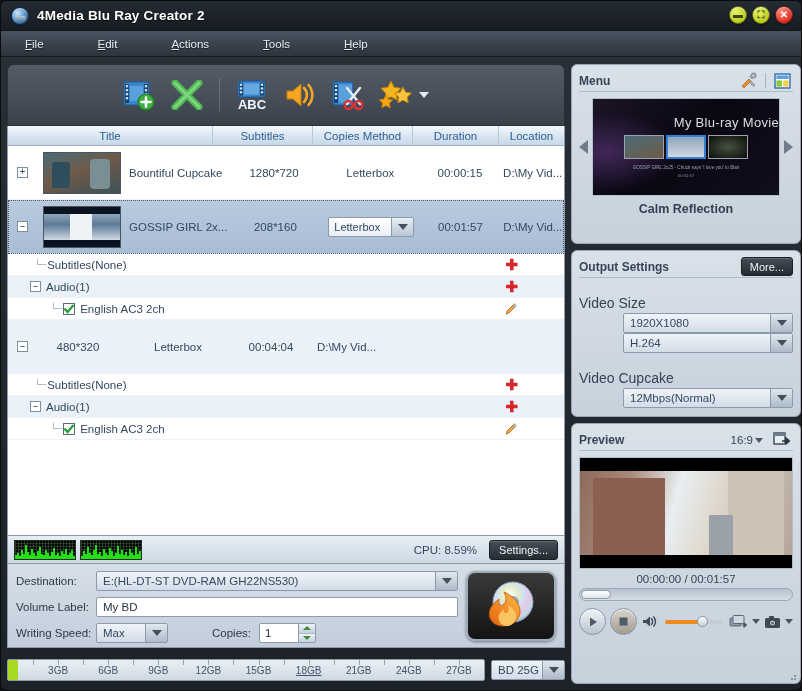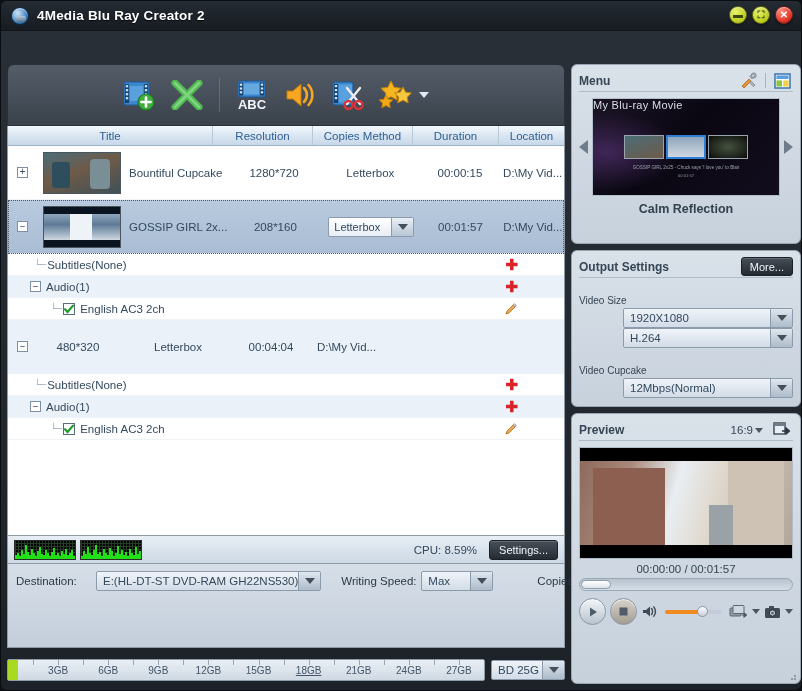--- a/index.html
+++ b/index.html
@@ -220,21 +220,21 @@
     box-shadow: inset 0 1px 0 rgba(255,255,255,.16);
   }
 
   
   .destpanel {
     height: 84px;
     background: linear-gradient(180deg,#d6dfe8 0%,#c4cedb 100%);
     border: 1px solid #8d9aa8; border-top: none;
     display: flex; padding: 7px 8px; gap: 8px;
   }
-  .destform { flex: 1; display:flex; flex-direction: row; gap: 20px; }
+  .destform { flex: 1; display:flex; flex-direction: column; gap: 6px; }
   .frow { display: flex; align-items: center; height: 20px; }
   .flabel { width: 80px; font-size: 11.5px; color: #2b3946; }
   .combo {
     height: 20px; border: 1px solid #8c9bab; border-radius: 2px;
     background: linear-gradient(180deg,#f0f4f9 0%,#d2dce7 100%);
     display:flex; align-items:center; cursor:pointer; font-size: 11.5px; color:#33495e;
   }
   .combo .ctxt { flex:1; padding-left:6px; white-space:nowrap; overflow:hidden; }
   .combo .cbtn {
     width: 22px; height:100%; border-left:1px solid #8c9bab;
@@ -292,40 +292,40 @@
   .menuprev { display:flex; align-items:center; gap: 4px; }
   .arrow-l, .arrow-r { width:0;height:0;border-top:7px solid transparent;border-bottom:7px solid transparent;cursor:pointer; }
   .arrow-l { border-right: 9px solid #6f7d8b; }
   .arrow-r { border-left: 9px solid #6f7d8b; }
   .mscreen {
     flex:1; height: 98px; border:1px solid #b3bfcb; position: relative; overflow: hidden;
     background: linear-gradient(135deg,#1b1426 0%,#0a0712 45%,#120d1d 100%);
   }
   .mscreen .glow { position:absolute; left:-10%; top:10%; width:60%; height:90%;
     background: radial-gradient(ellipse at 30% 50%, rgba(120,70,160,.45), transparent 65%); }
-  .mtitle { position:absolute; top:0; width:100%; text-align:left; color:#d8dde3; font-size:11px; letter-spacing:.3px; }
+  .mtitle { position:absolute; top:16px; width:100%; text-align:right; color:#d8dde3; font-size:13px; letter-spacing:.3px; }
   .mthumbs { position:absolute; top:36px; left:0; right:0; display:flex; justify-content:center; gap:2px; }
   .mth { width:40px; height:24px; border:1px solid #9aa3ad; }
   .mth.sel { border:2px solid #2f7fd4; }
   .mth.a { background: linear-gradient(160deg,#4a6d78,#6f5a48); }
   .mth.b { background: linear-gradient(180deg,#8fa6bb,#cfd8e2); }
   .mth.c { background: radial-gradient(ellipse at 50% 50%, #46523f, #0a0d09); }
   .mcap { position:absolute; top:66px; width:100%; text-align:center; color:#9aa3ad; font-size:4.6px; }
   .mcap2 { position:absolute; top:74px; width:100%; text-align:center; color:#8b94a0; font-size:4.2px; }
   .mname { text-align:center; font-size:12.5px; font-weight:bold; color:#32424f; padding-top:6px; }
 
   
   .more-btn {
     height: 19px; padding: 0 8px;
     background: linear-gradient(180deg,#454d57 0%,#242a31 100%);
     color:#eef3f8; font-size:11px; border:1px solid #1b2026; border-radius:3px;
     display:flex; align-items:center; cursor:pointer;
     box-shadow: inset 0 1px 0 rgba(255,255,255,.16);
   }
-  .oslabel { font-size: 10px; color:#354452; margin: 17px 0 2px 0; }
+  .oslabel { font-size: 14px; color:#354452; margin: 17px 0 2px 0; }
   .oscombo { width: 170px; margin-left: auto; height:20px; }
 
   
   .pvscreen { height: 112px; background:#000; border:1px solid #b0bcc8; position:relative; overflow:hidden; }
   .pvimg { position:absolute; left:0; right:0; top:13px; bottom:13px;
     background: linear-gradient(105deg,#8d6a5c 0%,#a8887a 22%,#e9eef2 44%,#dfd8cd 62%,#b3a597 100%); }
   .pvimg .b1 { position:absolute; left:6%; top:8%; width:34%; height:92%; background:#8d5f50; }
   .pvimg .b2 { position:absolute; right:4%; top:0; width:26%; height:100%; background:#cdc2b3; }
   .pvimg .b3 { position:absolute; right:28%; top:52%; width:11%; height:48%; background:#9aa2a8; }
   .pvtime { text-align:center; font-size:11.5px; color:#354452; padding: 4px 0 3px 0; }
@@ -359,20 +359,27 @@
         </div>
       <div class="wbtn max">
           <span>⛶</span>
         </div>
       <div class="wbtn close">
           <span>✕</span>
         </div>
     </div>
   </div>
 
+  <div class="menubar">
+    <div class="menuitem"><span class="mn">F</span><span>ile</span></div>
+    <div class="menuitem"><span class="mn">E</span><span>dit</span></div>
+    <div class="menuitem"><span class="mn">A</span><span>ctions</span></div>
+    <div class="menuitem"><span class="mn">T</span><span>ools</span></div>
+    <div class="menuitem"><span class="mn">H</span><span>elp</span></div>
+  </div>
 
   <div class="body">
 
     <div class="left">
 
       <div class="toolbar">
         <div class="tbtn">
           <svg width="34" height="32" viewBox="0 0 34 32">
             <rect x="2" y="3" width="25" height="23" rx="2" fill="#3a86cf" stroke="#1d5a96"></rect>
             <rect x="3" y="5" width="4" height="19" fill="#16436e"></rect>
@@ -445,21 +452,21 @@
             <path d="M25 7l2.6 5.2 5.8.9-4.2 4.1 1 5.7L25 20.2l-5.2 2.7 1-5.7-4.2-4.1 5.8-.9z" fill="#f7c63f" stroke="#c4830a"></path>
             <path d="M8 15l2.1 4.2 4.6.7-3.3 3.2.8 4.6L8 25.5 3.8 27.7l.8-4.6-3.3-3.2 4.6-.7z" fill="#f3a712" stroke="#c4830a"></path>
           </svg>
         </div>
         <div class="tcaret"></div>
       </div>
 
       <div class="listwrap">
         <div class="colhead">
           <div class="c-title">Title</div>
-          <div class="c-res">Resolution</div>
+          <div class="c-res">Subtitles</div>
           <div class="c-resz">Copies Method</div>
           <div class="c-dur">Duration</div>
           <div class="c-loc">Location</div>
         </div>
         <div class="rows">
 
           <div class="row main">
             <div class="expander">+</div>
             <div class="cell name-cell">
               <div class="thumb t1"></div>
@@ -651,20 +658,24 @@
           <div class="frow">
             <div class="flabel">Destination:</div>
             <div class="combo" style="flex:1">
               <span class="ctxt">E:(HL-DT-ST DVD-RAM GH22NS530)</span>
               <span class="cbtn">
                   <i class="caret-dn"></i>
                 </span>
             </div>
           </div>
           <div class="frow">
+            <div class="flabel">Volume Label:</div>
+            <div class="txtinput" style="flex:1">My BD</div>
+          </div>
+          <div class="frow">
             <div class="flabel">Writing Speed:</div>
             <div class="combo" style="width:72px">
               <span class="ctxt">Max</span>
               <span class="cbtn">
                   <i class="caret-dn"></i>
                 </span>
             </div>
             <div class="flabel" style="width:auto; margin-left:44px; margin-right:8px">Copies:</div>
             <div class="spinner">
               <span class="sval">1</span>

